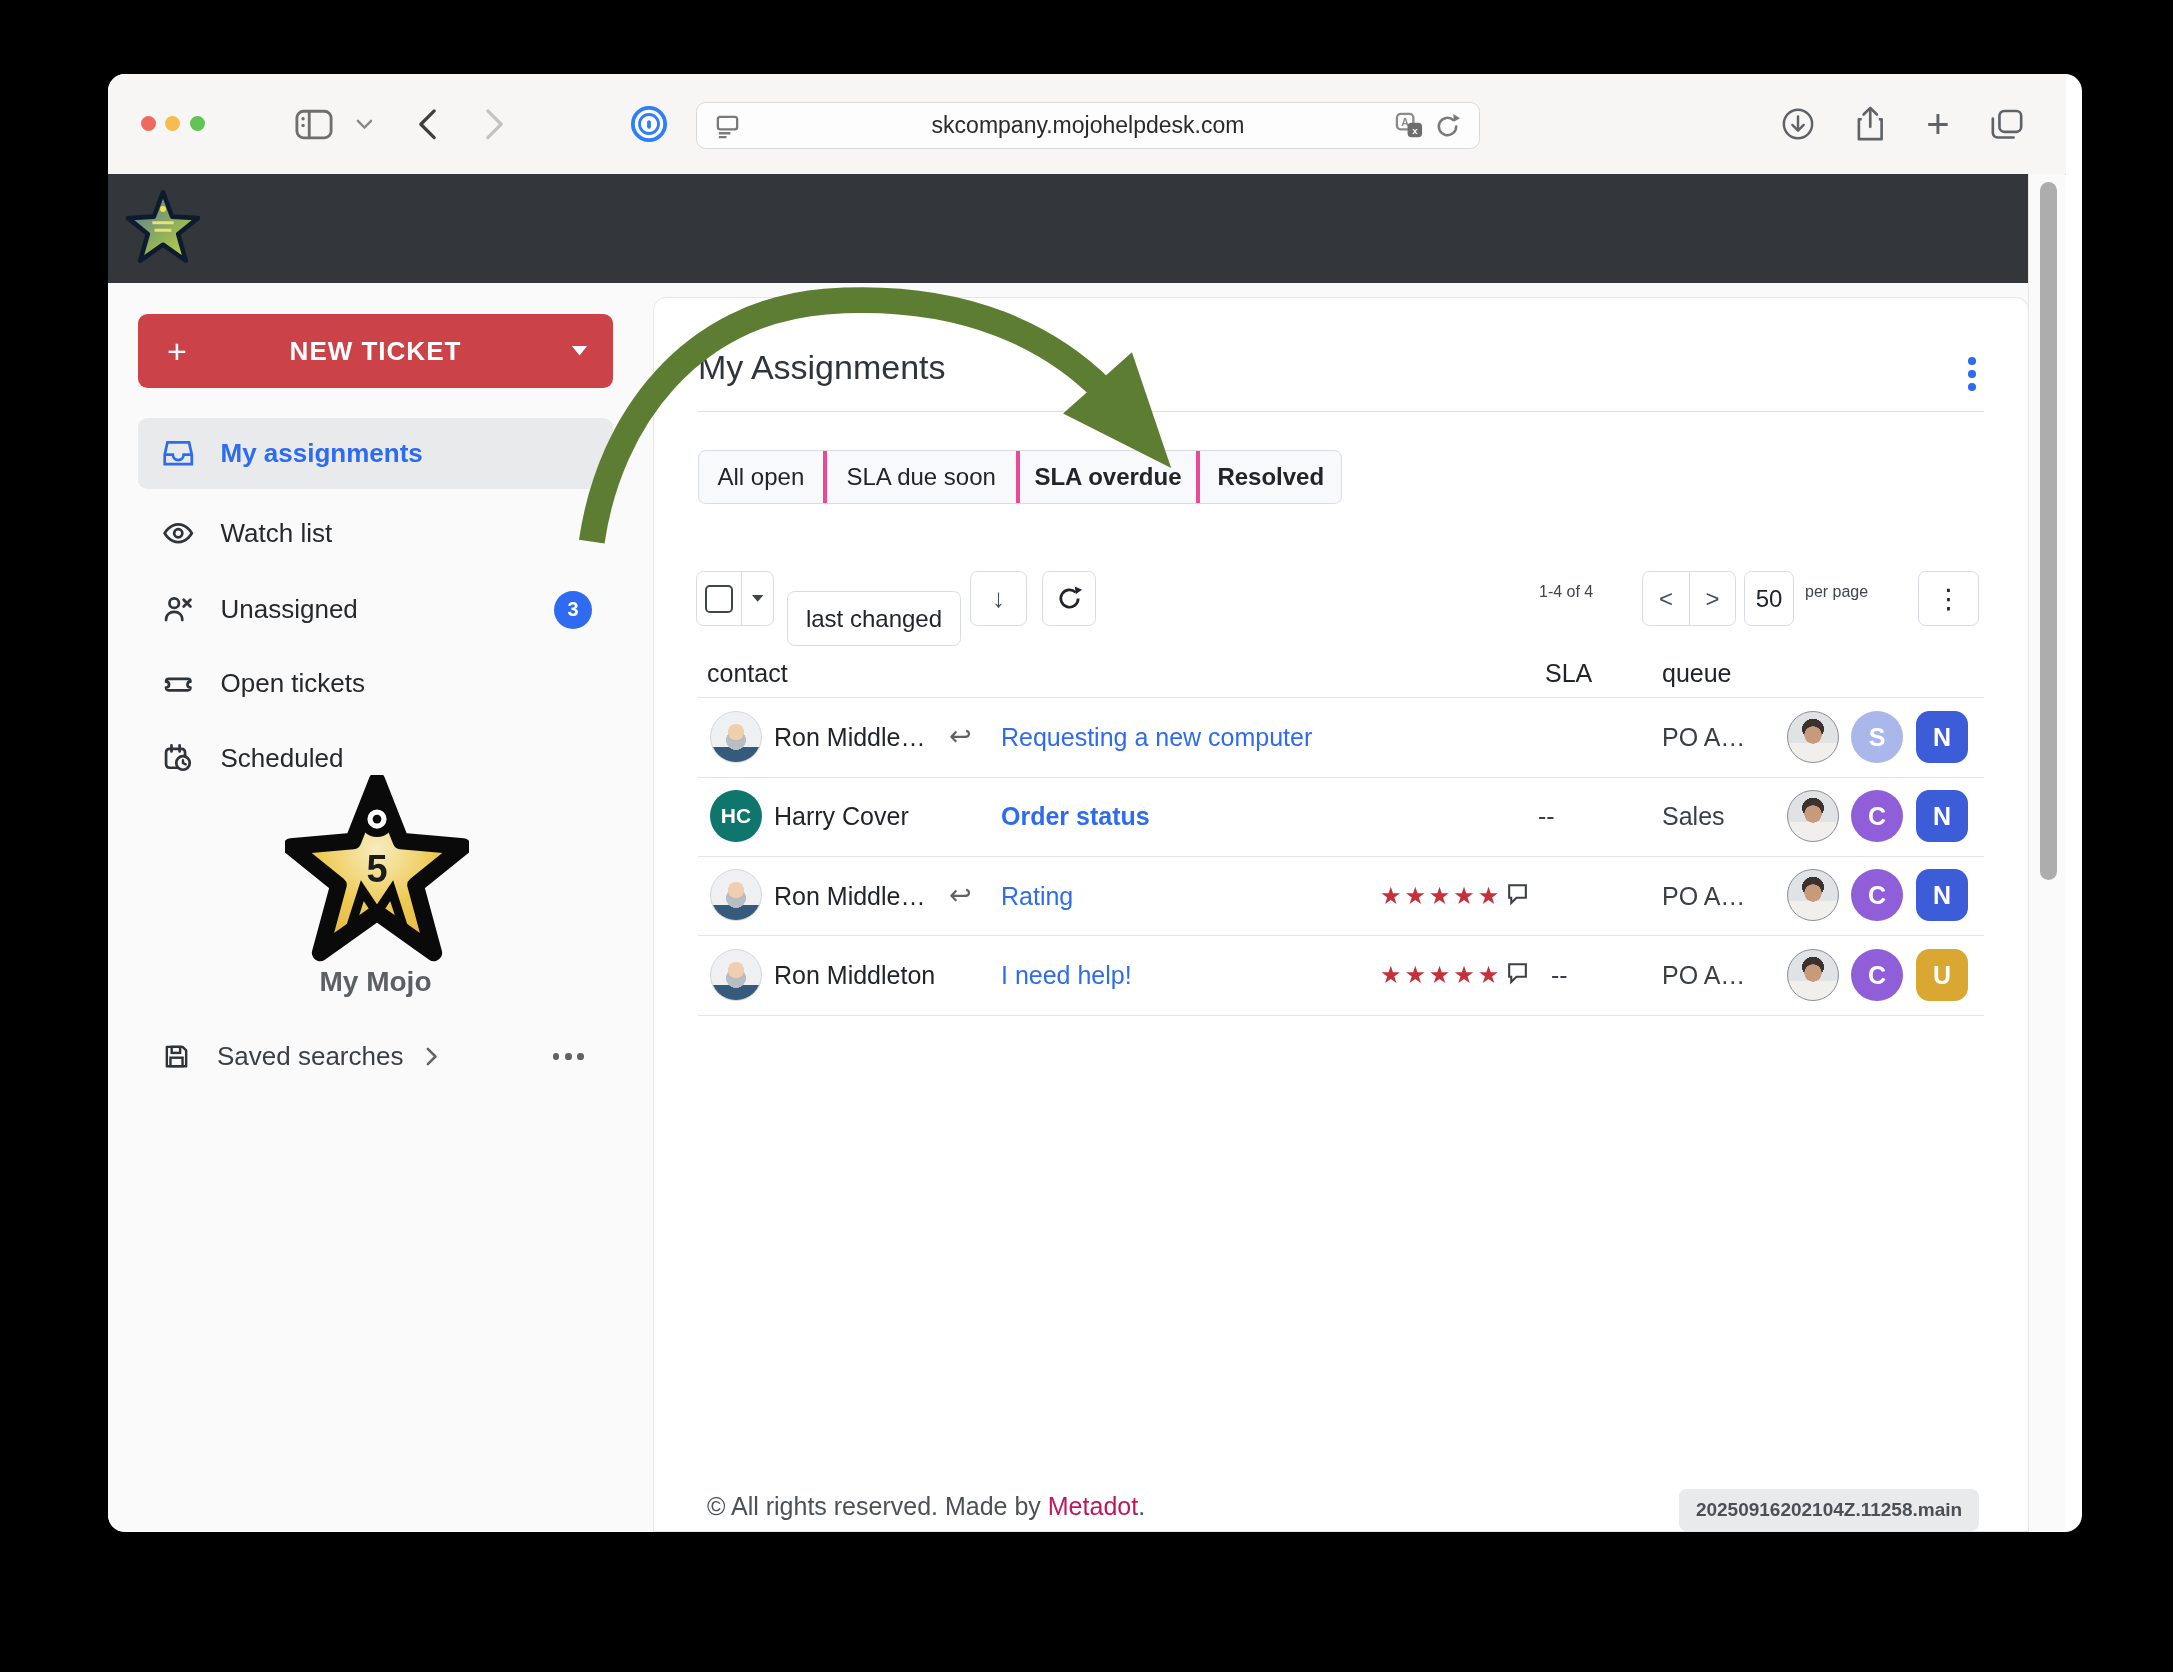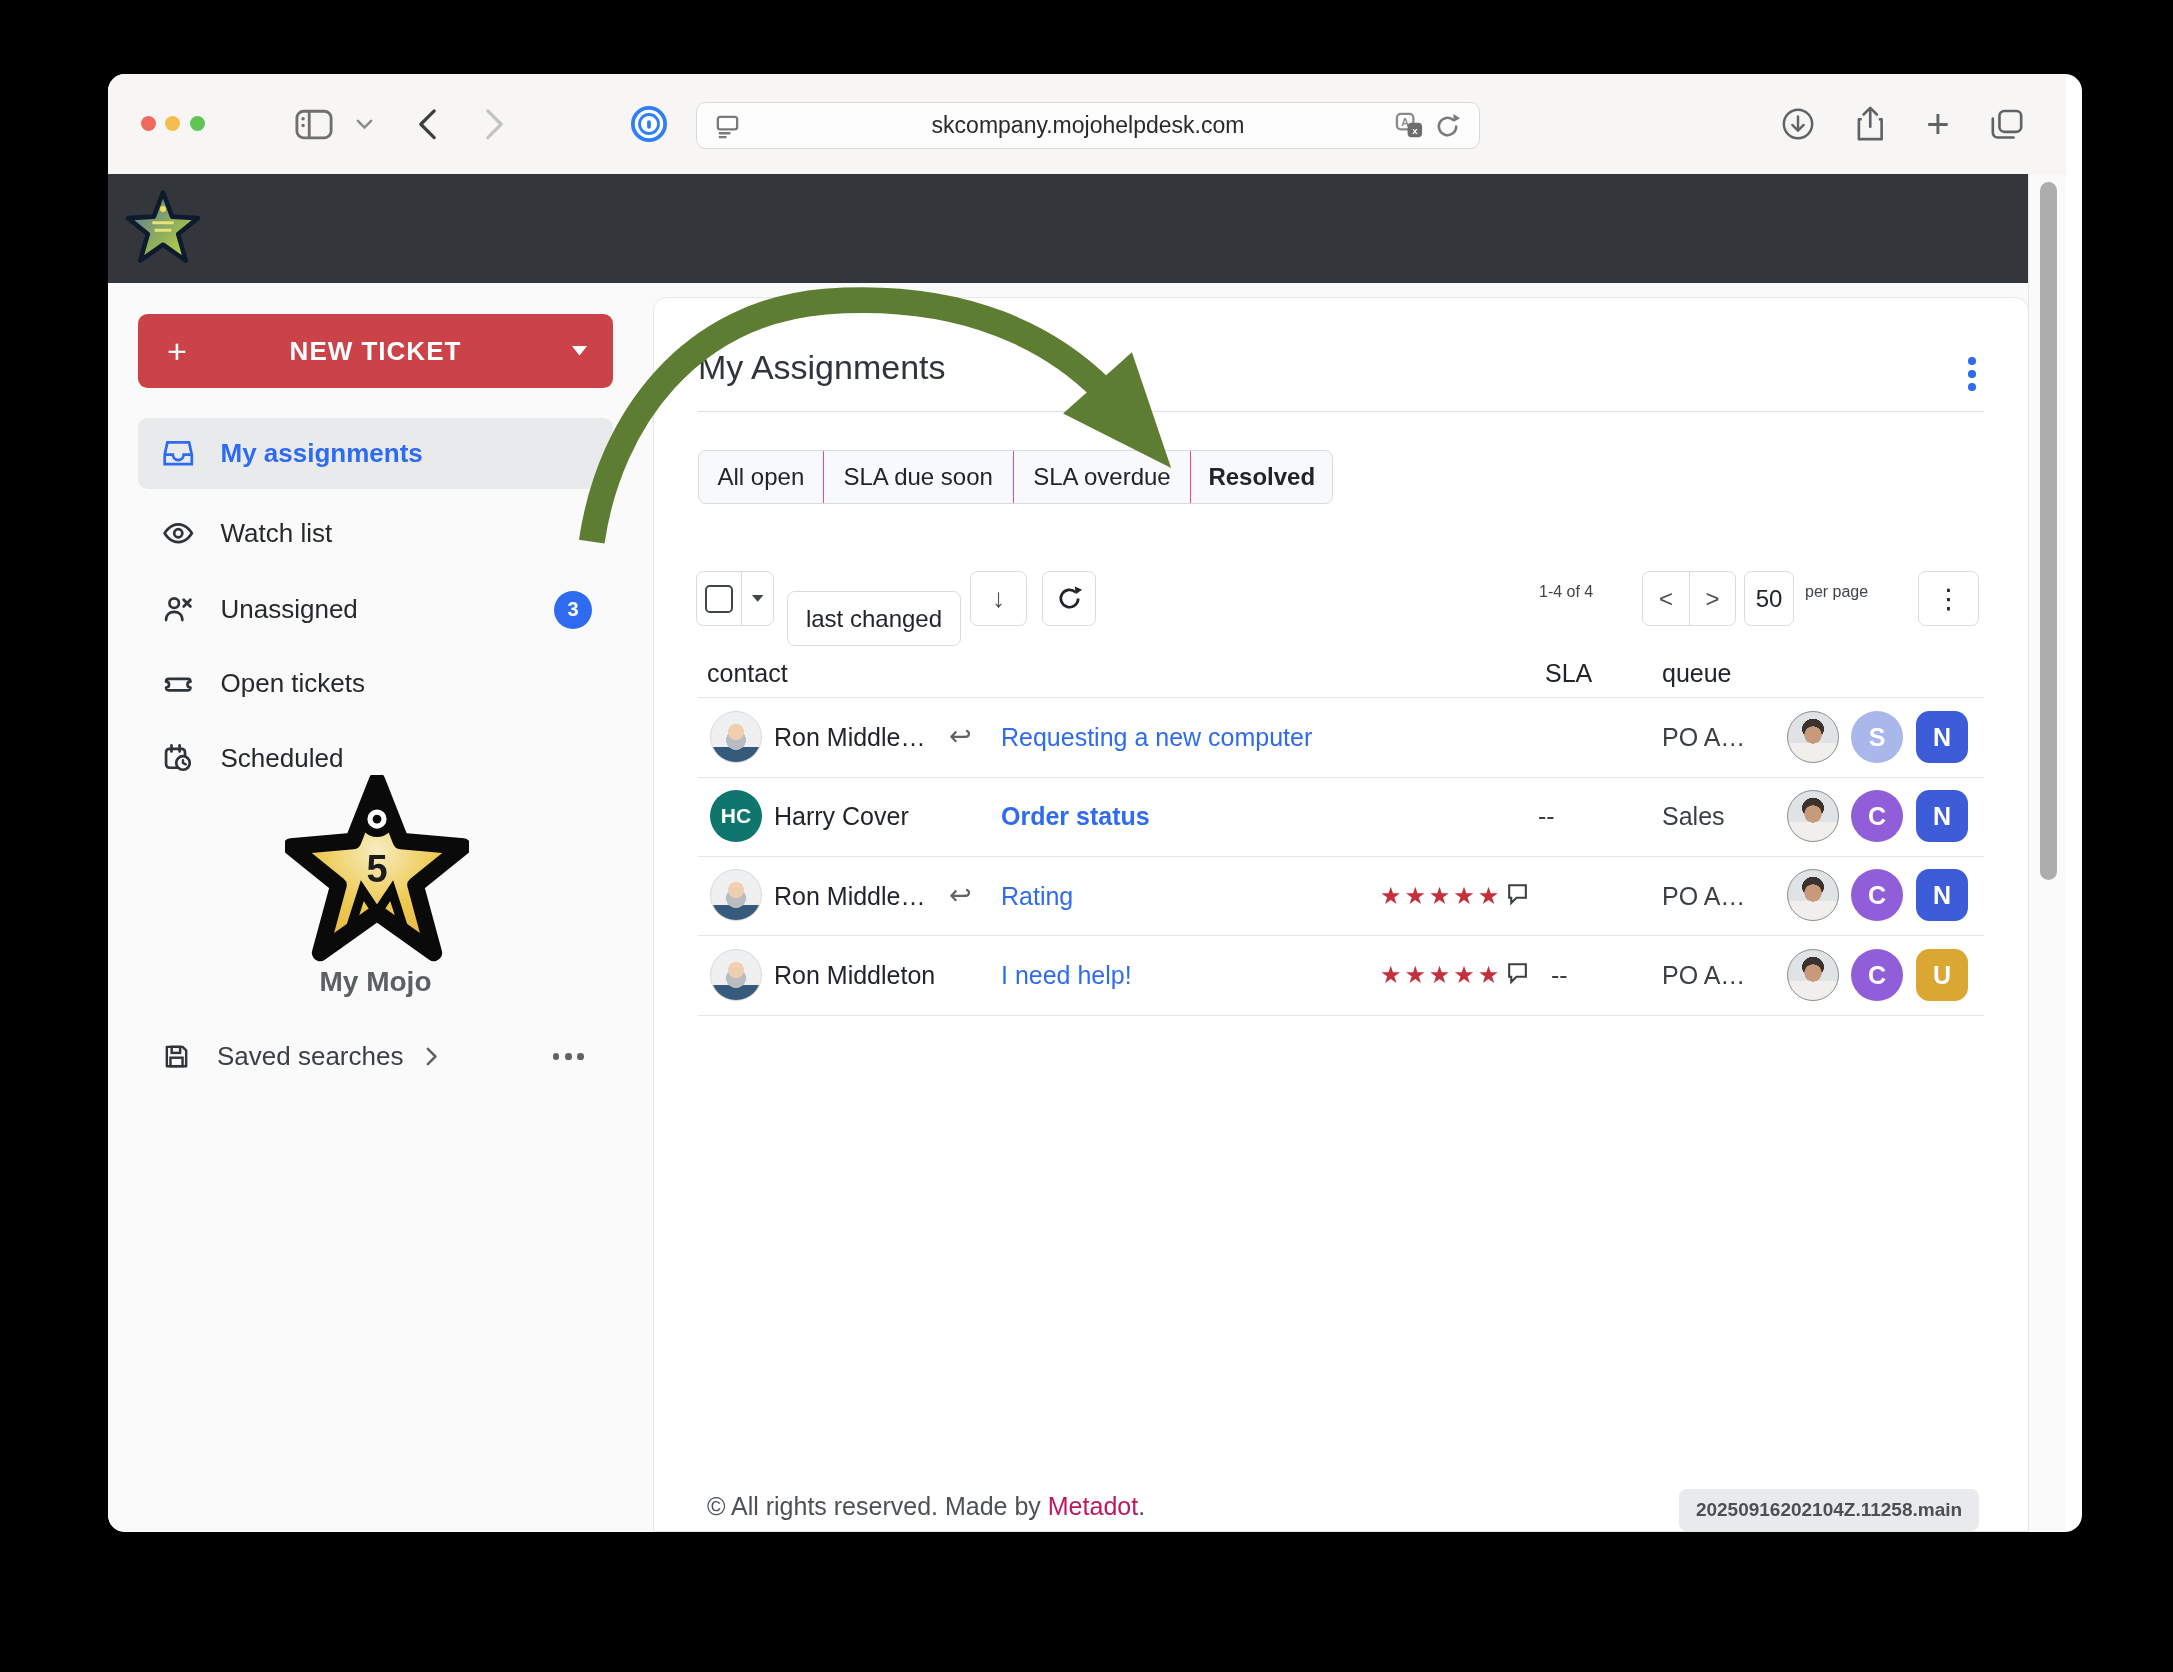--- a/index.html
+++ b/index.html
@@ -41,21 +41,21 @@
   .nav-active,.nav-active .nicon{color:#2e6bf1;}
   .nav-active span{font-weight:bold;}
   .countbadge{position:absolute;right:21px;width:38px;height:38px;border-radius:50%;background:#2e6bf1;color:#fff;font-size:20px;font-weight:bold;display:flex;align-items:center;justify-content:center;}
   .mojolabel{position:absolute;left:124px;top:892px;width:287px;text-align:center;font-size:28px;font-weight:bold;color:#5b6064;}
   .dots3{display:inline-flex;gap:5.7px;}
   .dots3 i{width:6.7px;height:6.7px;border-radius:50%;background:#5f6368;}
   
   .ptitle{position:absolute;left:590px;top:274px;font-size:34px;font-weight:500;color:#30353a;}
   .pdivider{position:absolute;left:590px;top:337px;width:1286px;height:0;border-top:1.9px solid #dde1e5;}
   .tabs{position:absolute;left:590px;top:376px;height:54px;display:flex;border:1px solid #d8dce0;border-radius:7.6px;background:#f8f9fa;box-sizing:border-box;}
-  .tabseg{display:flex;align-items:center;justify-content:center;font-size:24px;color:#212529;border-right:1px solid #ec4899;padding:0 1.9px;}
+  .tabseg{display:flex;align-items:center;justify-content:center;font-size:24px;color:#212529;border-right:4px solid #ec4899;padding:0 1.9px;}
   .tabseg:last-child{border-right:none;}
   .tab-active{font-weight:bold;}
   .btn{position:absolute;top:497px;height:55px;border:1px solid #d8dce0;border-radius:7.6px;background:#fff;box-sizing:border-box;display:flex;align-items:center;justify-content:center;color:#212529;font-size:24px;}
   .grouped{display:flex;align-items:stretch;padding:0;}
   .grouped>div{display:flex;align-items:center;justify-content:center;}
   .tool-text{position:absolute;top:509px;font-size:16px;color:#3f454b;}
   .thead{position:absolute;top:585px;font-size:25px;color:#212529;}
   .rowline{position:absolute;left:590px;width:1286px;border-top:1px solid #e2e5e9;height:0;}
   .rname{position:absolute;font-size:25px;color:#212529;white-space:nowrap;}
   .rlink{position:absolute;font-size:25px;color:#2f6bf0;white-space:nowrap;}
@@ -341,21 +341,21 @@
   <div class="abs" style="left:1845px;top:279px;width:38px;height:42px;display:flex;flex-direction:column;align-items:center;justify-content:center;gap:5.7px;">
     <i style="width:7.6px;height:7.6px;border-radius:50%;background:#2e6bf1;"></i>
       <i style="width:7.6px;height:7.6px;border-radius:50%;background:#2e6bf1;"></i>
       <i style="width:7.6px;height:7.6px;border-radius:50%;background:#2e6bf1;"></i>
   </div>
   <div class="pdivider"></div>
 
   <div class="tabs">
     <div class="tabseg" style="width:120px;">All open</div>
     <div class="tabseg" style="width:185px;text-align:right;">SLA due soon</div>
-    <div class="tabseg" style="width:173px;">SLA overdue</div>
+    <div class="tabseg" style="width:173px;font-weight:bold;">SLA overdue</div>
     <div class="tabseg tab-active" style="width:137px;">Resolved</div>
   </div>
 
   <div class="btn grouped" style="left:588px;width:78px;">
     <div style="width:45px;border-right:1px solid #d8dce0;height:100%;">
       <span style="width:24px;height:24px;border:2.4px solid #3f454b;border-radius:4.8px;display:block;"></span>
     </div>
     <div style="width:32px;height:100%;">
       <svg width="13.4" height="8.6" viewBox="0 0 14 9">
           <polygon points="1,1 13,1 7,8" fill="#3f454b"></polygon>

